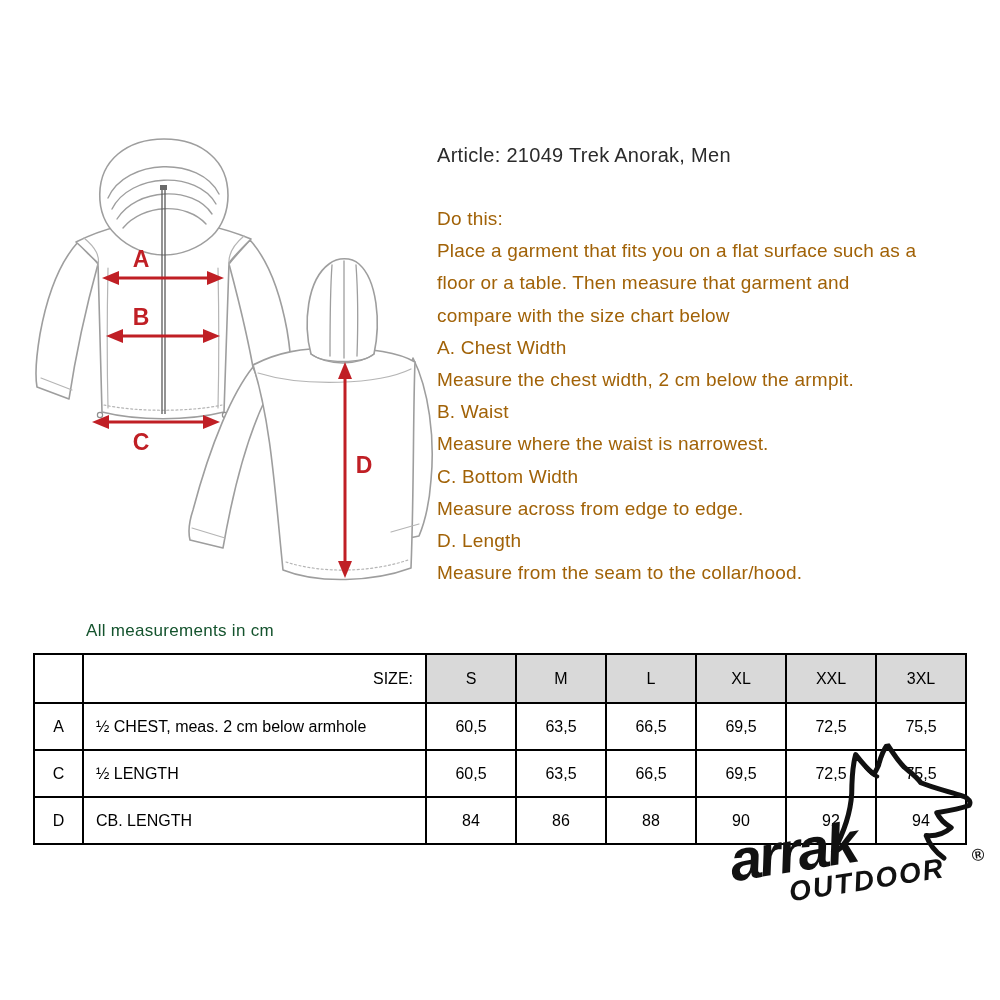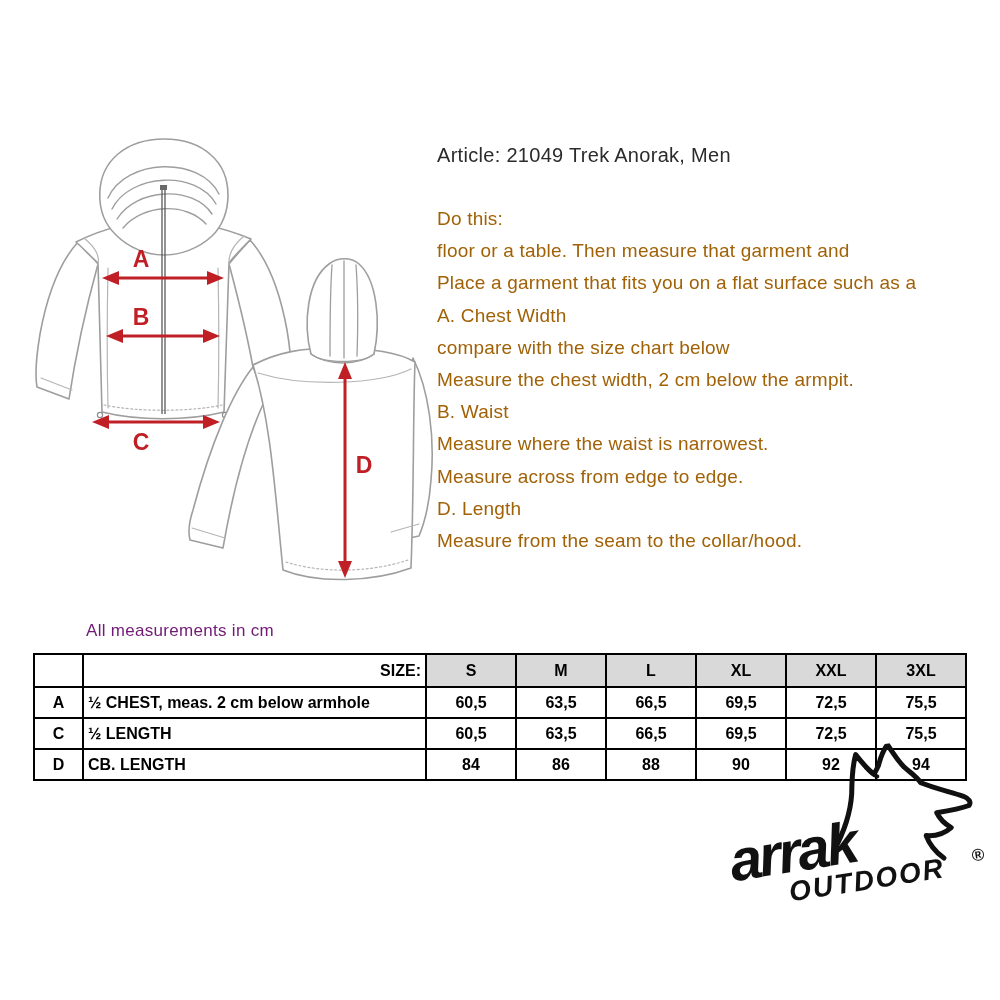--- a/index.html
+++ b/index.html
@@ -8,29 +8,29 @@
     font-family:"Liberation Sans","DejaVu Sans",sans-serif;color:#2d2d2d;
     overflow:hidden;
   }
   .front-svg{position:absolute;left:28px;top:136px;}
   .back-svg{position:absolute;left:183px;top:252px;}
 
   .text-block{position:absolute;left:437px;top:143px;width:530px;}
   .article-title{font-size:20px;line-height:24px;letter-spacing:.3px;margin:0 0 36px 0;color:#2b2b2b;}
   .instr-line{font-size:19px;line-height:32.2px;letter-spacing:.2px;color:#a16207;white-space:nowrap;}
 
-  .note{position:absolute;left:86px;top:621px;font-size:17px;letter-spacing:.3px;color:#701a75;}
+  .note{position:absolute;left:86px;top:621px;font-size:17px;letter-spacing:.3px;color:#14532d;}
 
   table.size-table{
     position:absolute;left:33px;top:653px;width:932px;
     border-collapse:collapse;table-layout:fixed;
   }
   .size-table td,.size-table th{
-    border:2px solid #000;height:21px;padding:4px;font-size:16px;
-    overflow:hidden;white-space:nowrap;font-weight:700;color:#000;
+    border:2px solid #000;height:21px;padding:12px;font-size:16px;
+    overflow:hidden;white-space:nowrap;font-weight:400;color:#000;
   }
   .size-table tr.hrow th{height:23px;}
   .cell-corner{background:#fff;}
   .cell-sizelabel{text-align:right;padding-right:6px;font-weight:700;background:#fff;}
   .cell-sizehead{background:#d9d9d9;text-align:center;font-weight:700;}
   .cell-letter{text-align:center;font-weight:700;}
   .cell-desc{text-align:left;padding-left:5px;margin-left:22px;}
   .cell-val{text-align:center;}
 
   .logo{position:absolute;left:726px;top:749px;width:266px;height:156px;transform:rotate(-9deg);}
@@ -119,27 +119,28 @@
     <line x1="162" y1="126" x2="162" y2="310" stroke-width="3"></line>
     <polygon points="162,110 155,127 169,127" stroke="none"></polygon>
     <polygon points="162,326 155,309 169,309" stroke="none"></polygon>
   </g>
   <text x="181" y="221" font-family="Liberation Sans, DejaVu Sans, sans-serif" font-size="23" font-weight="bold" fill="#c01f25" text-anchor="middle">D</text>
 </svg>
 
 <div class="text-block">
   <div class="article-title">Article: 21049 Trek Anorak, Men</div>
   <div class="instr-line">Do this:</div>
+  <div class="instr-line">Place a garment that fits you on a flat surface such as a</div>
   <div class="instr-line">floor or a table. Then measure that garment and</div>
-  <div class="instr-line">Place a garment that fits you on a flat surface such as a</div>
+  <div class="instr-line">compare with the size chart below</div>
   <div class="instr-line">A. Chest Width</div>
-  <div class="instr-line">compare with the size chart below</div>
   <div class="instr-line">Measure the chest width, 2 cm below the armpit.</div>
   <div class="instr-line">B. Waist</div>
   <div class="instr-line">Measure where the waist is narrowest.</div>
+  <div class="instr-line">C. Bottom Width</div>
   <div class="instr-line">Measure across from edge to edge.</div>
   <div class="instr-line">D. Length</div>
   <div class="instr-line">Measure from the seam to the collar/hood.</div>
 </div>
 
 <div class="note">All measurements in cm</div>
 
 <table class="size-table">
   <colgroup>
     <col style="width:49px">

